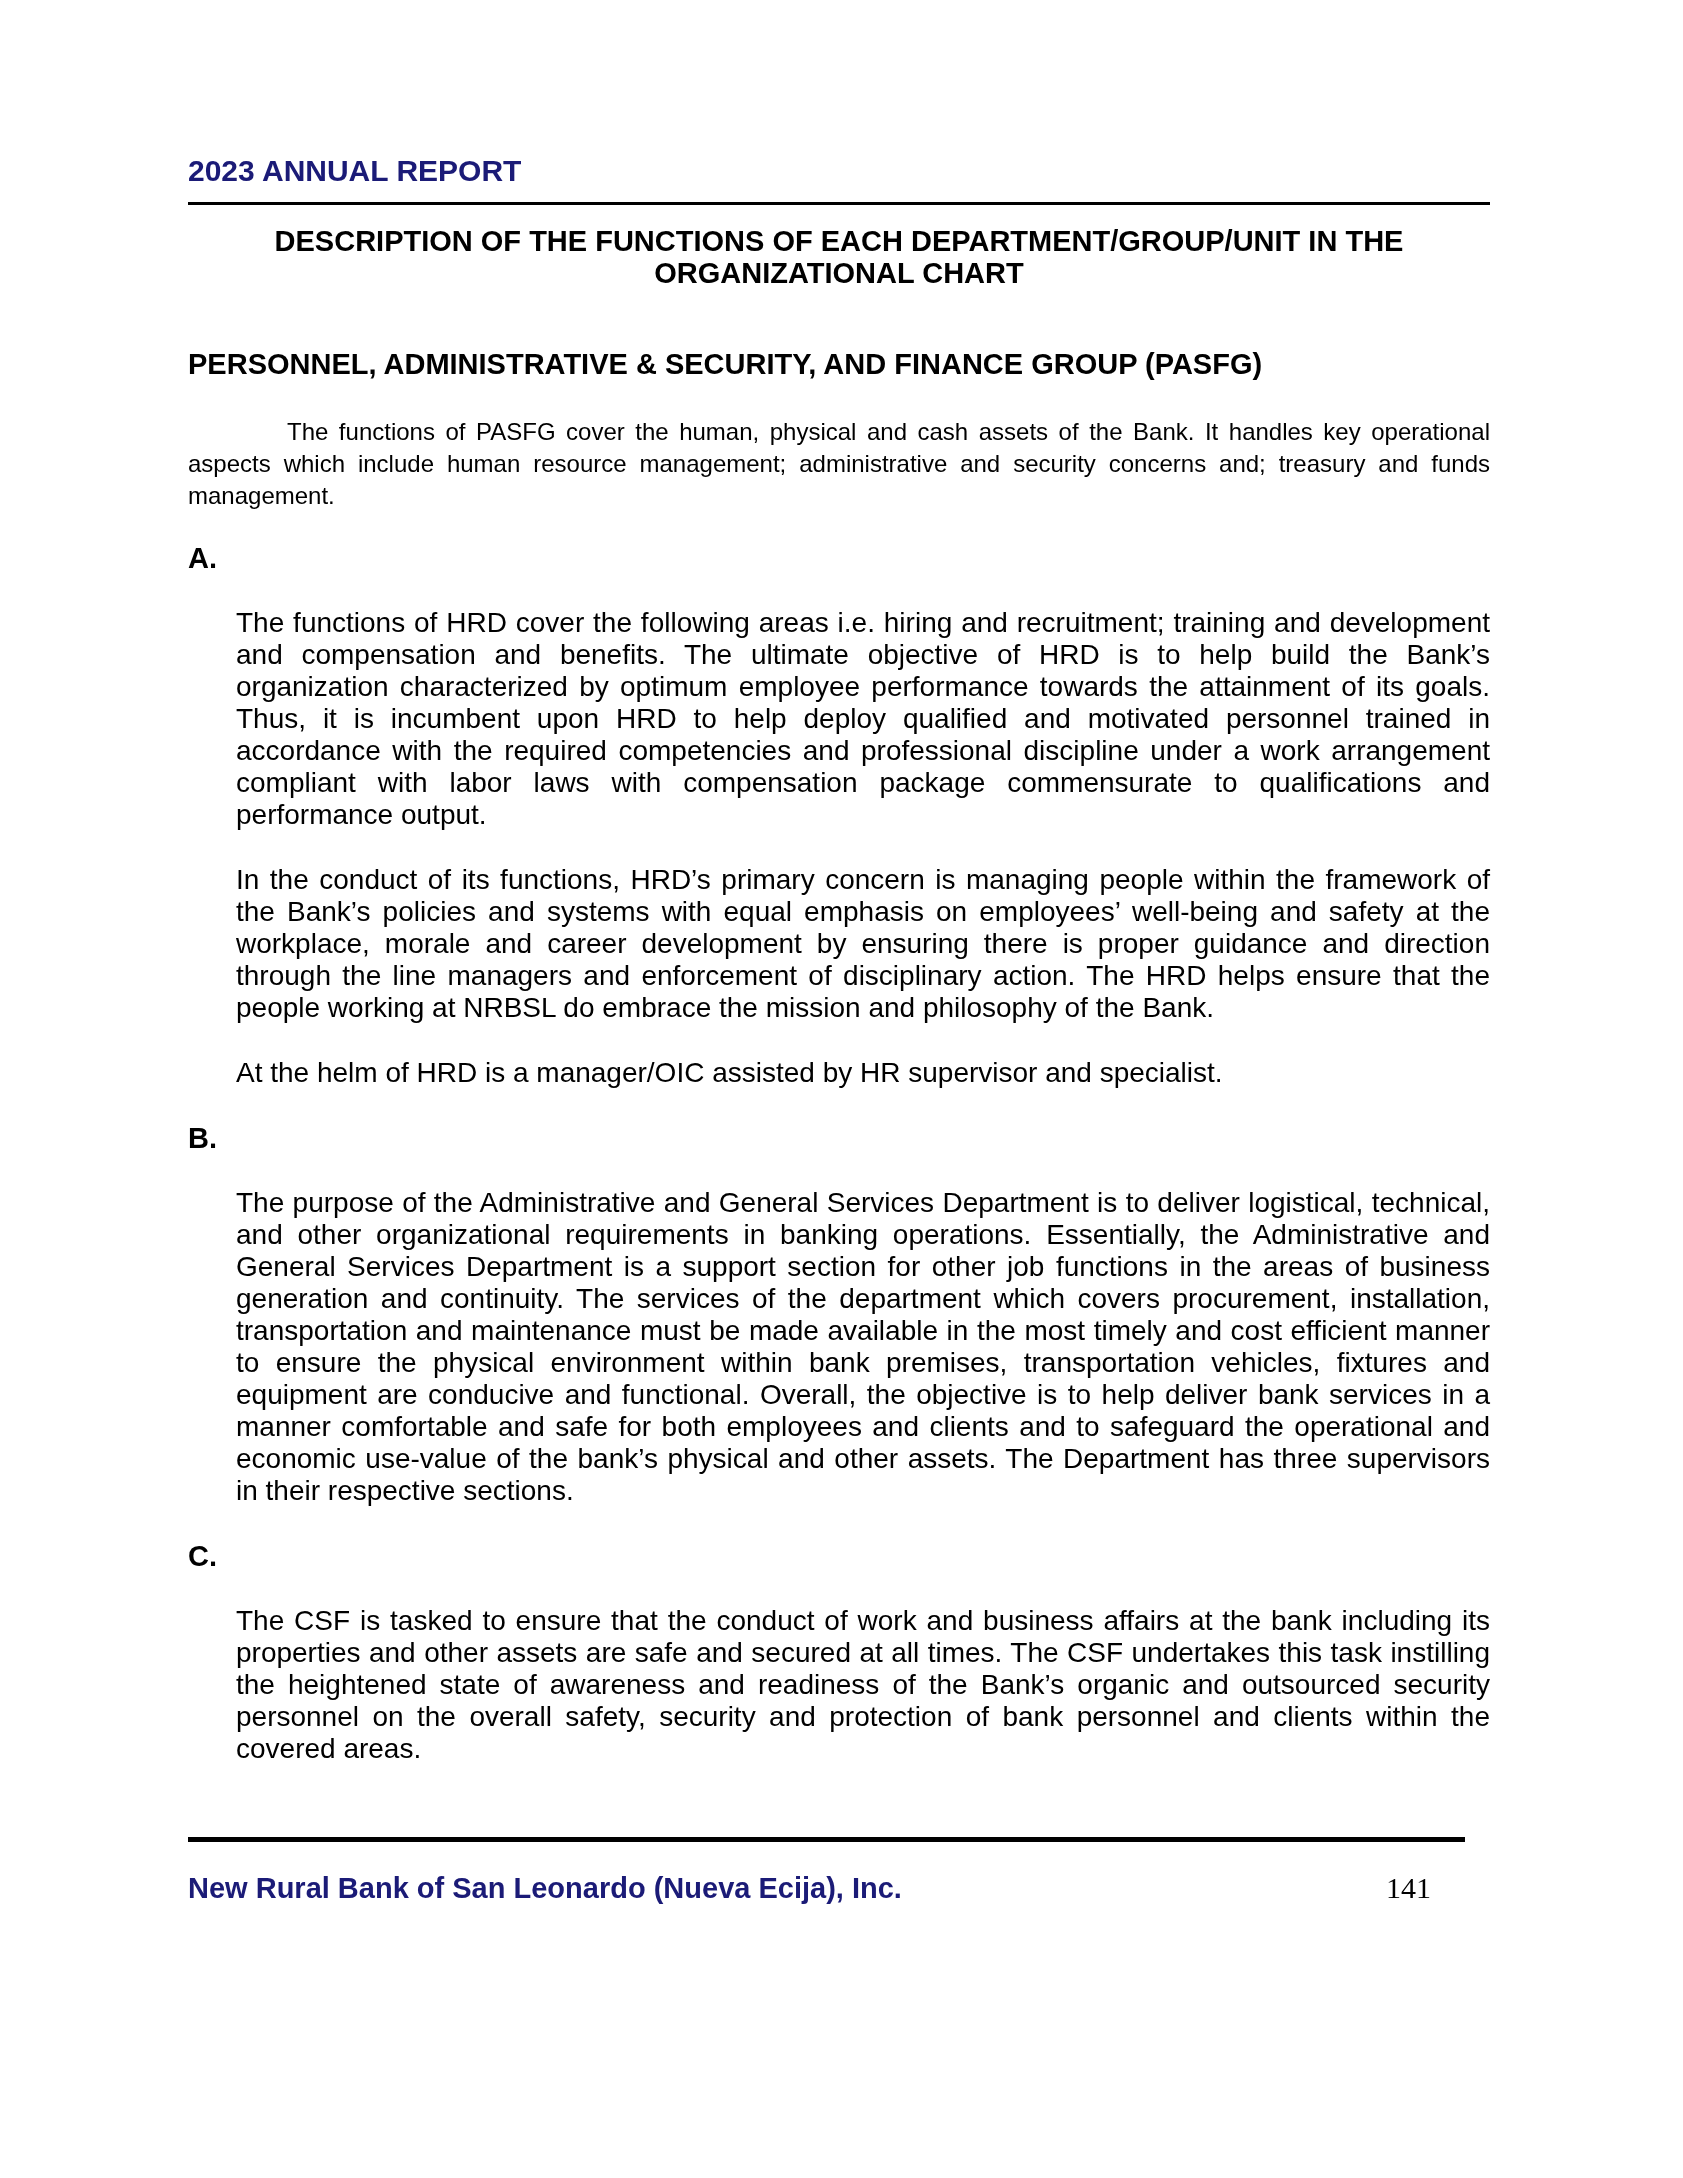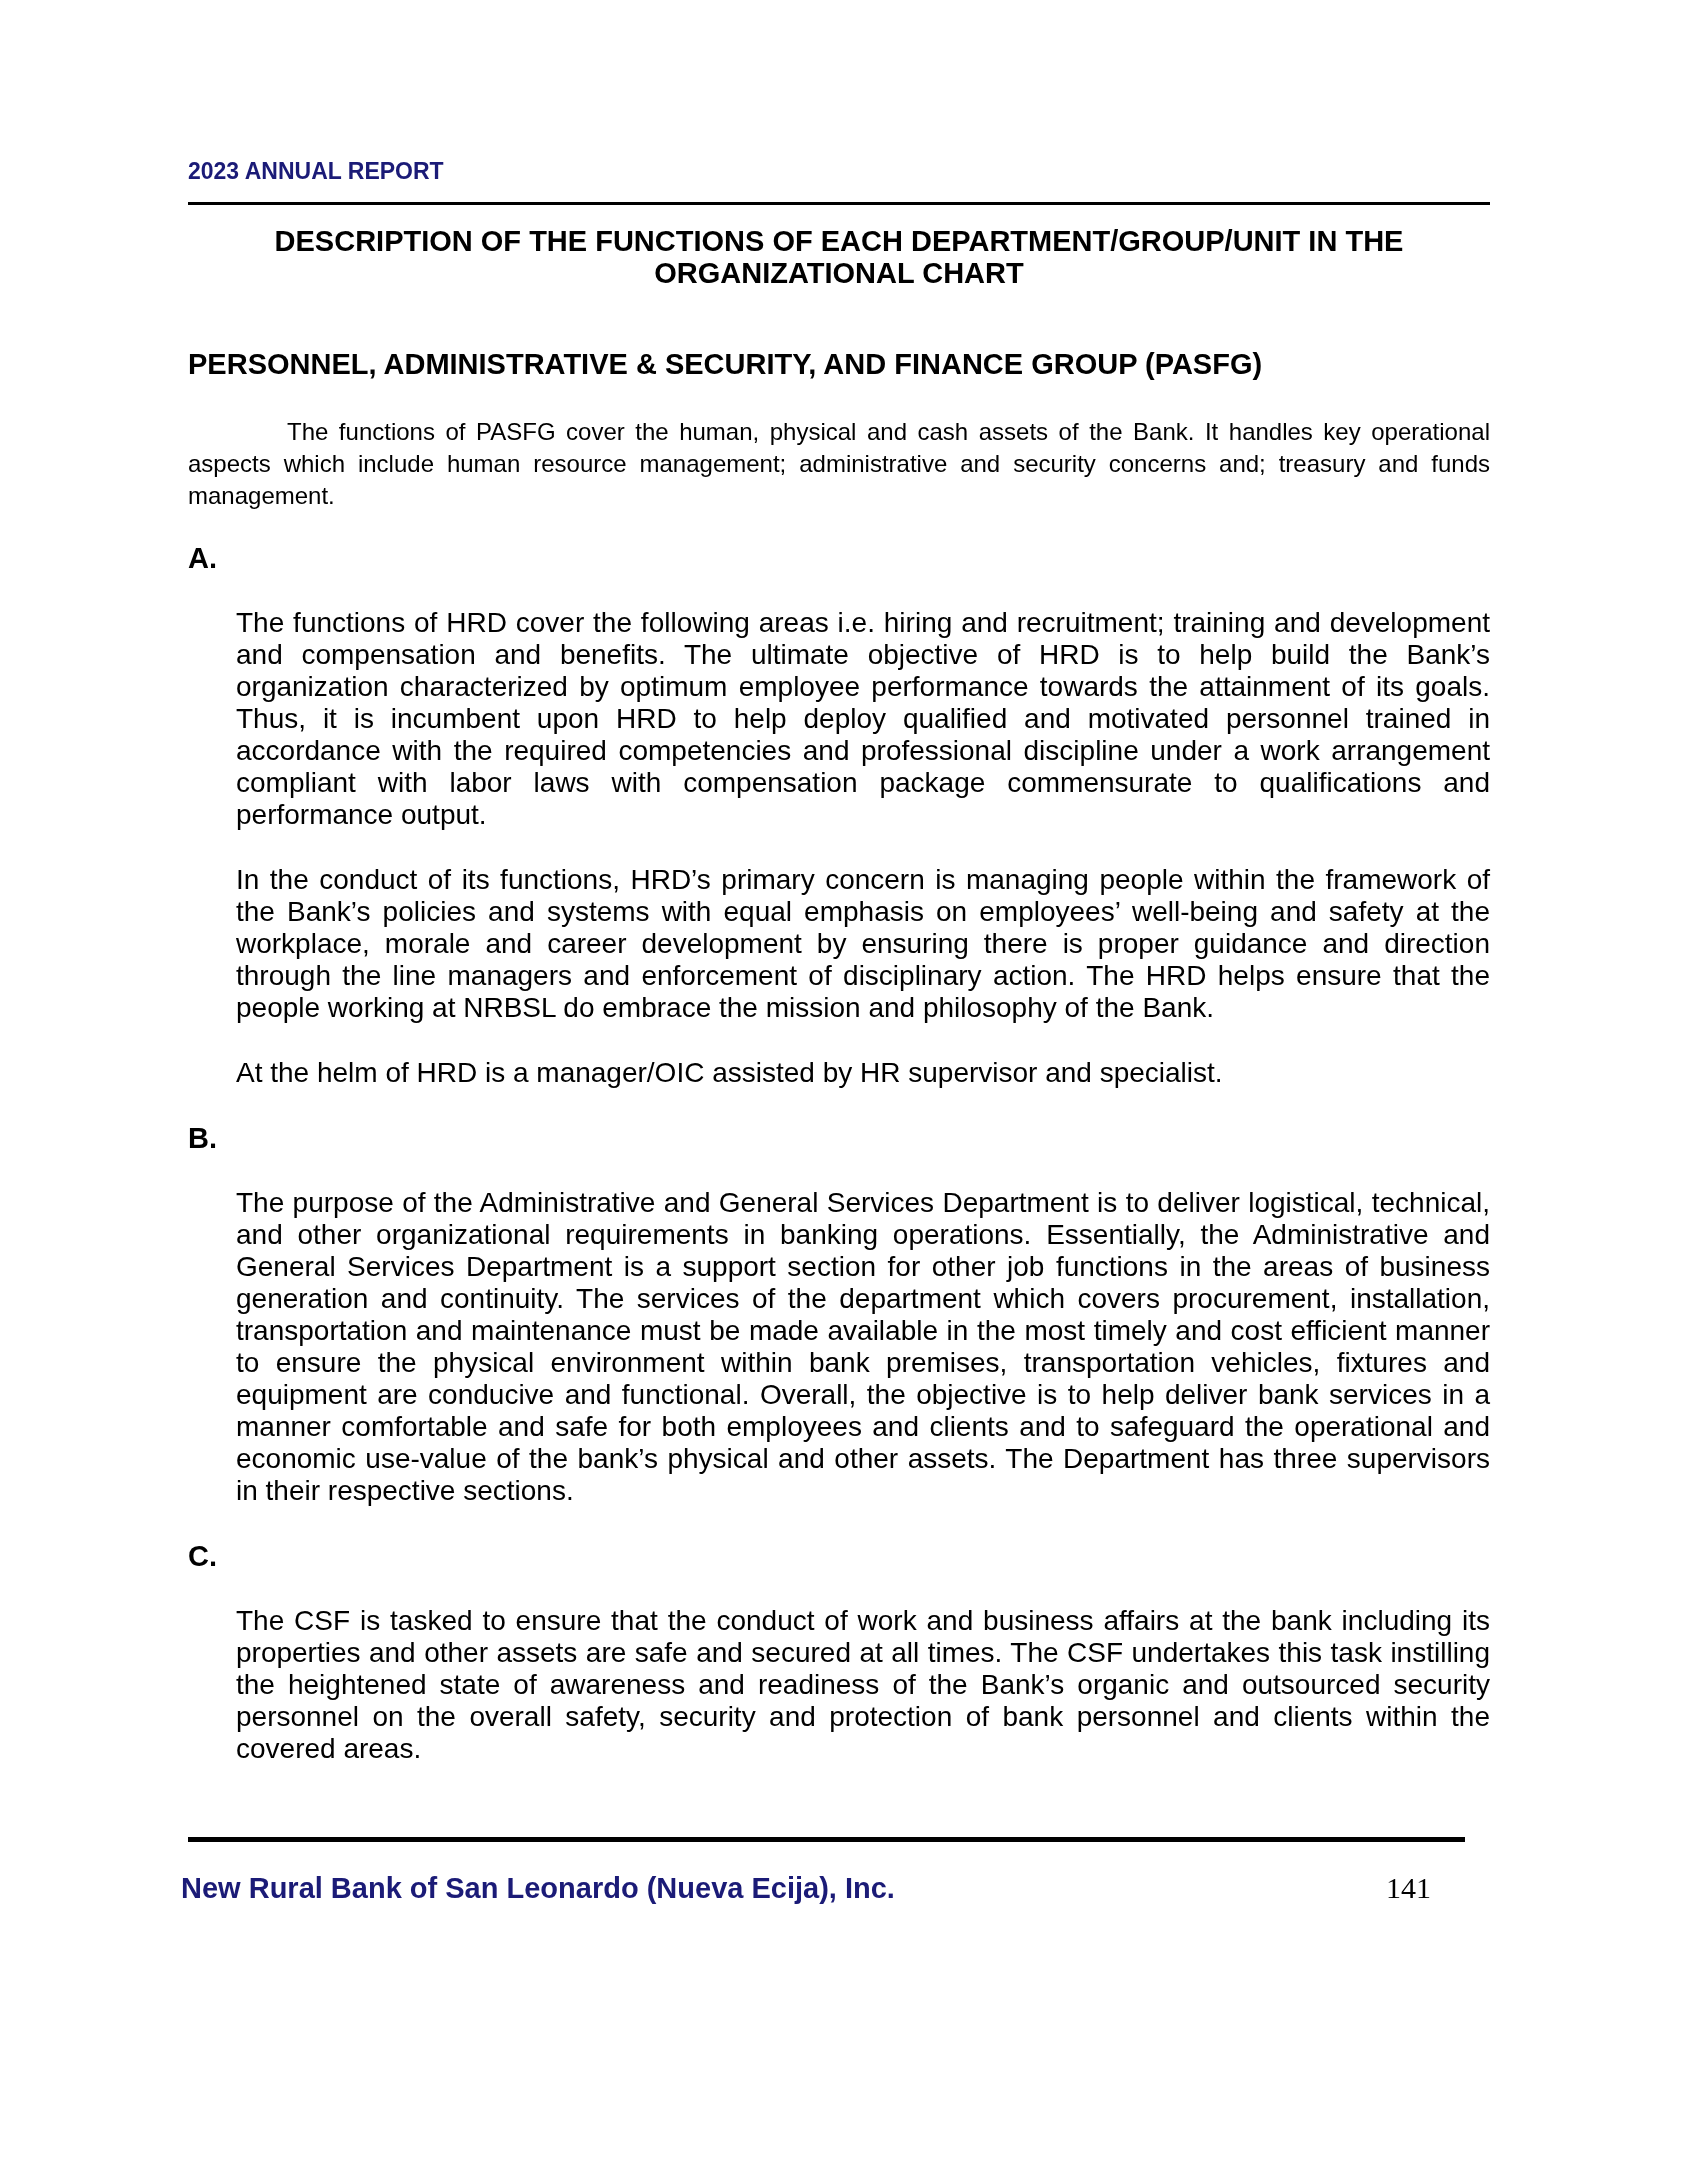--- a/index.html
+++ b/index.html
@@ -15,21 +15,21 @@
     box-sizing: border-box;
   }
   .content { padding: 0 193px 0 188px; }
 
   .report-header {
     margin-top: 154px;
     padding-bottom: 14px;
     border-bottom: 3px solid #000000;
   }
   .report-header .hdr-text {
-    font-size: 23px;
+    font-size: 30px;
     line-height: 34px;
     font-weight: bold;
     color: var(--navy, #1b1b77);
   }
 
   .doc-title {
     margin: 20px auto 0 auto;
     text-align: center;
     font-weight: bold;
     font-size: 29px;
@@ -71,21 +71,21 @@
   .footer-rule {
     position: absolute;
     left: 188px;
     top: 1837px;
     width: 1277px;
     height: 5px;
     background: #000000;
   }
   .footer-row {
     position: absolute;
-    left: 181px;
+    left: 188px;
     right: 193px;
     top: 1871px;
     display: flex;
     justify-content: space-between;
     align-items: flex-end;
   }
   .footer-bank {
     font-size: 29px;
     line-height: 34px;
     font-weight: bold;

